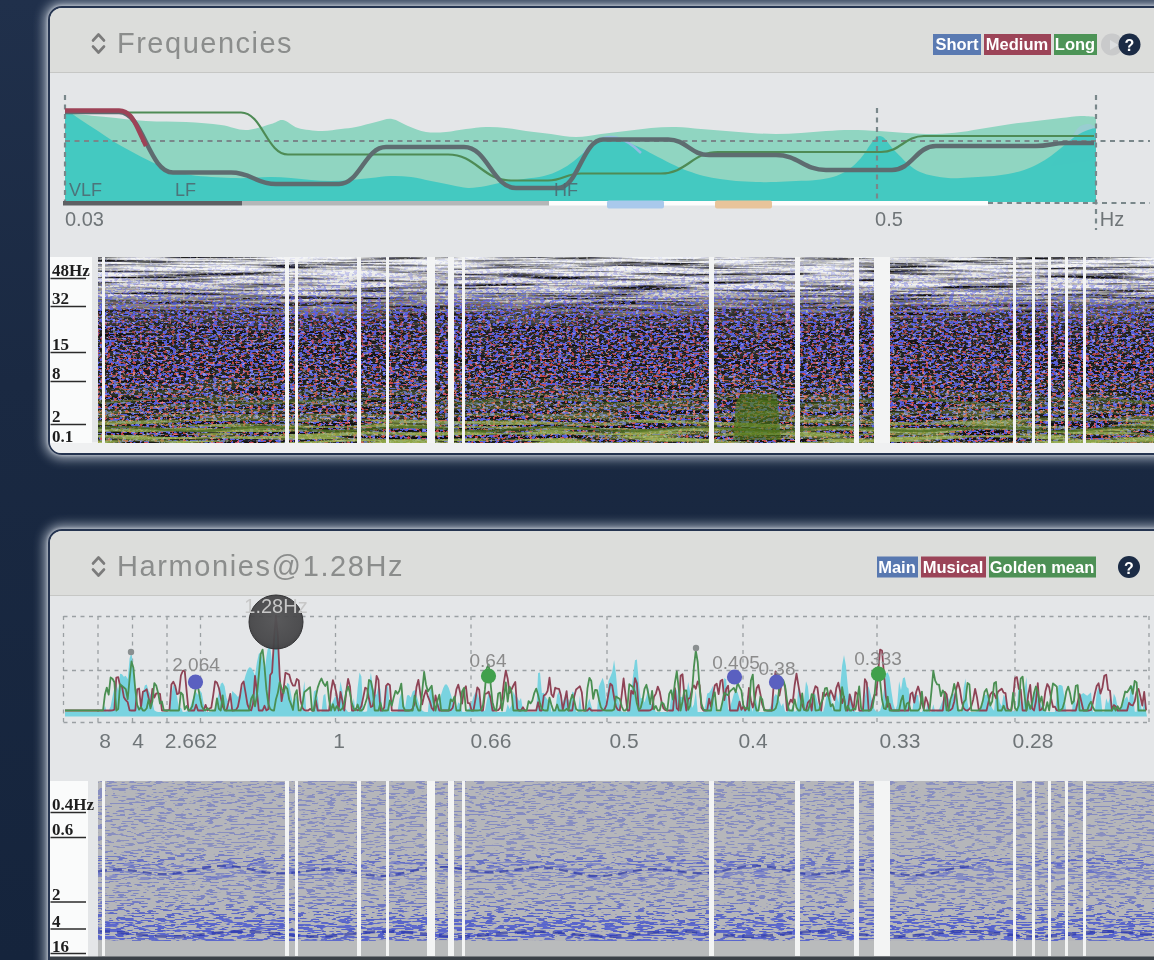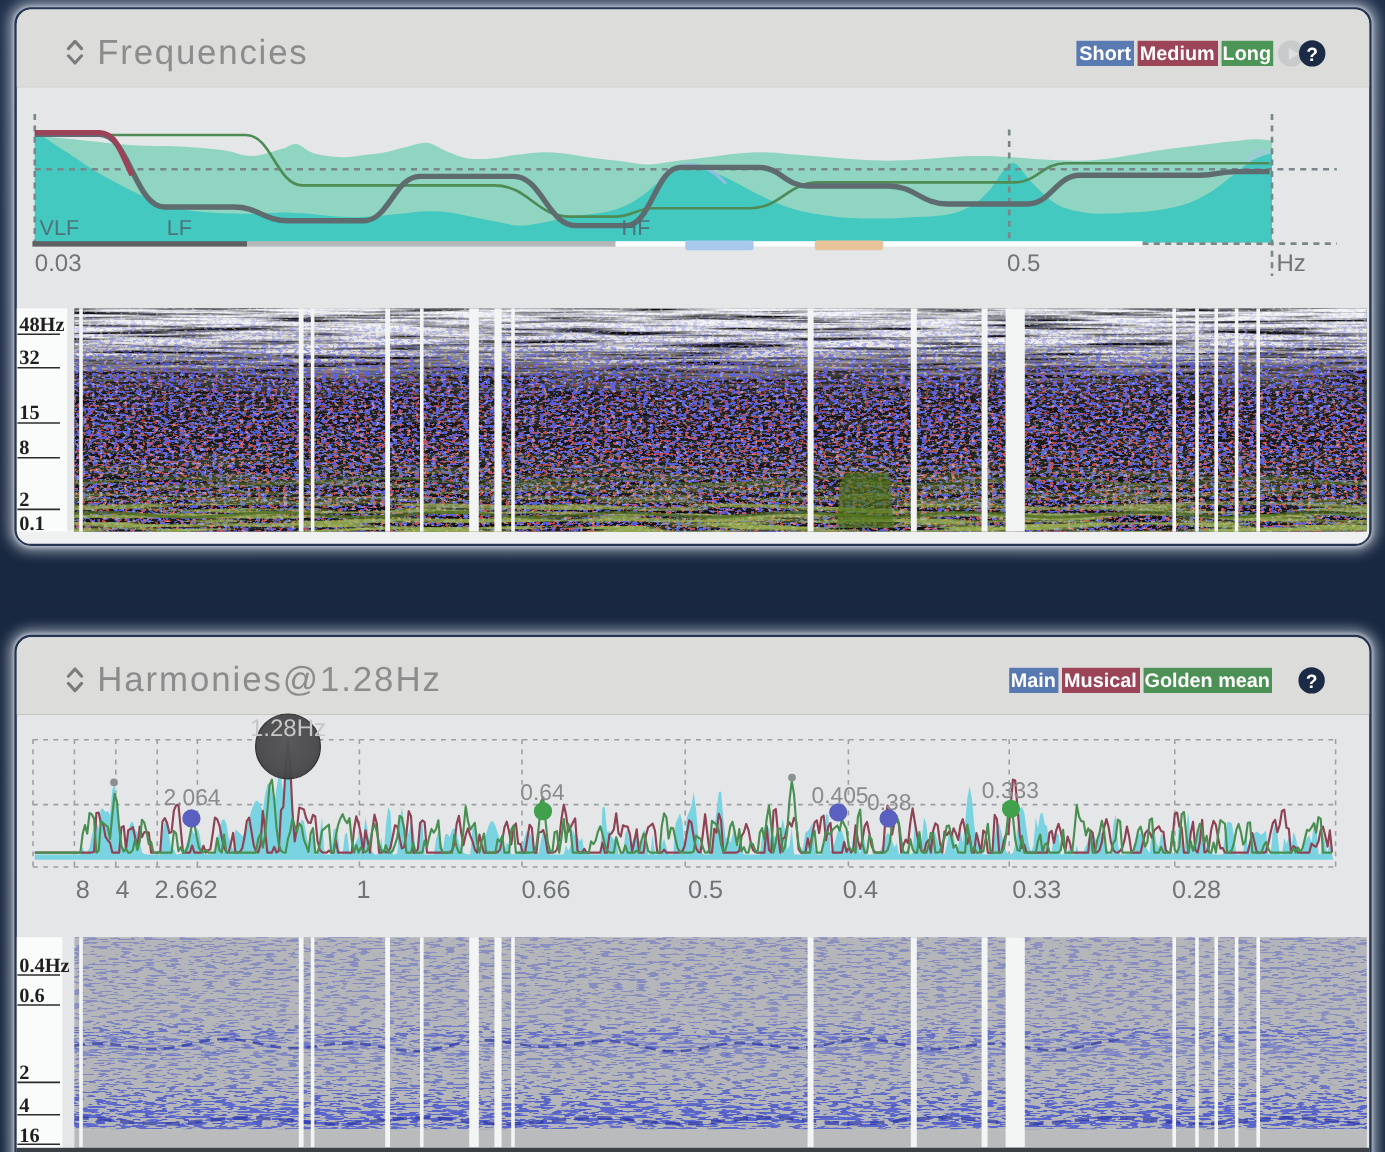--- a/index.html
+++ b/index.html
@@ -1,15 +1,15 @@
 <!DOCTYPE html>
 <html><head><meta charset="utf-8"><style>
 html,body{margin:0;padding:0;background:#1a2942;width:1154px;height:960px;overflow:hidden;}
 body{background:linear-gradient(180deg,#20304b 0%,#1a2942 40%,#15243c 100%);}
-#wrap{position:relative;width:927px;height:960px;font-family:'Liberation Sans',sans-serif;}
+#wrap{position:relative;width:927px;height:960px;font-family:'Liberation Sans',sans-serif;margin-left:36px;}
 .panel{position:absolute;left:12px;width:1127px;background:#e4e6e8;border:2px solid #253450;border-radius:14px;
 box-shadow:0 0 11px 4px rgba(238,244,252,0.62),0 0 3px 1px rgba(255,255,255,0.4);}
 .hdr{position:absolute;left:0;top:0;width:100%;height:64px;background:#dcdddb;border-bottom:1px solid #c6c7c5;border-radius:12px 12px 0 0;}
 #p1{top:6px;height:445px;}
 #p2{top:529px;height:445px;}
 #p1f{position:absolute;left:0;bottom:0;width:100%;height:11px;background:#eff0f1;border-radius:0 0 12px 12px;}
 svg{position:absolute;left:0;top:0;}
 </style></head><body>
 <div id="wrap">
 <div class="panel" id="p1">

